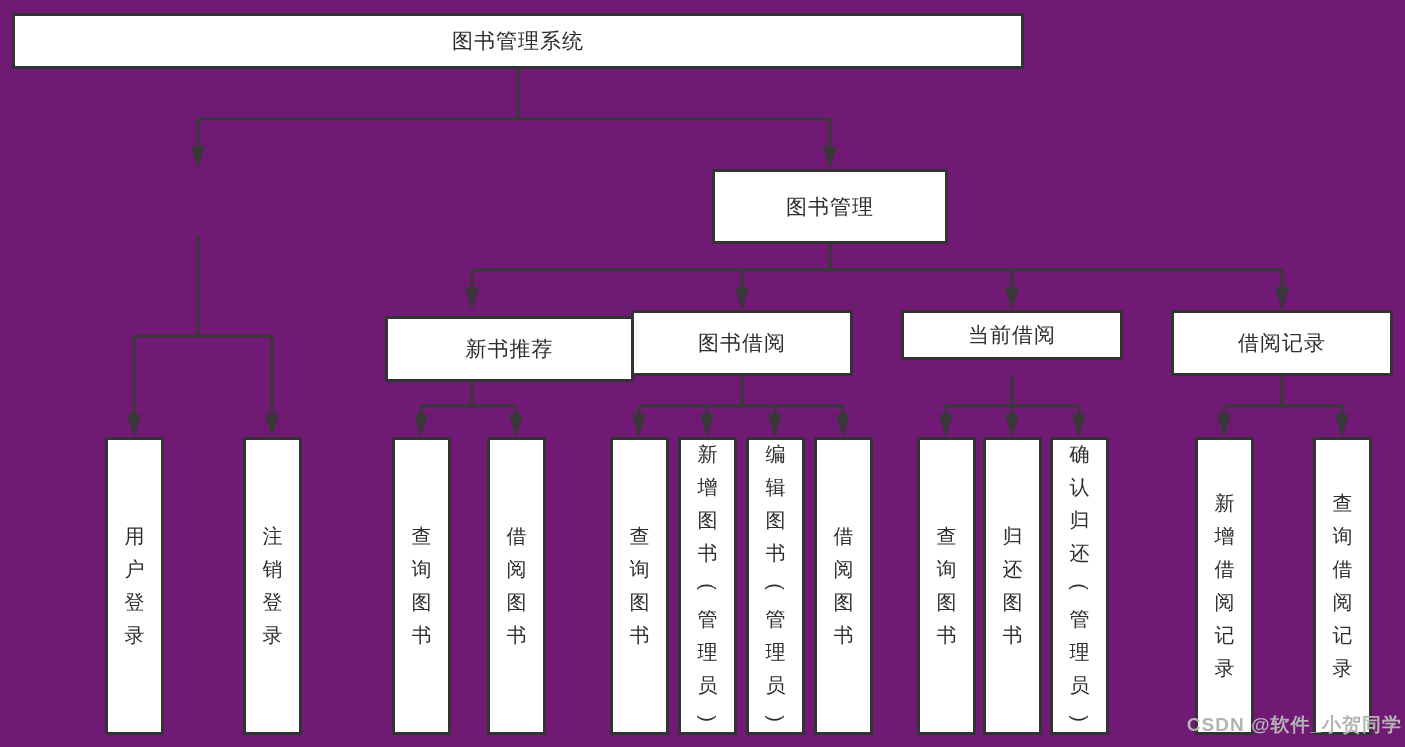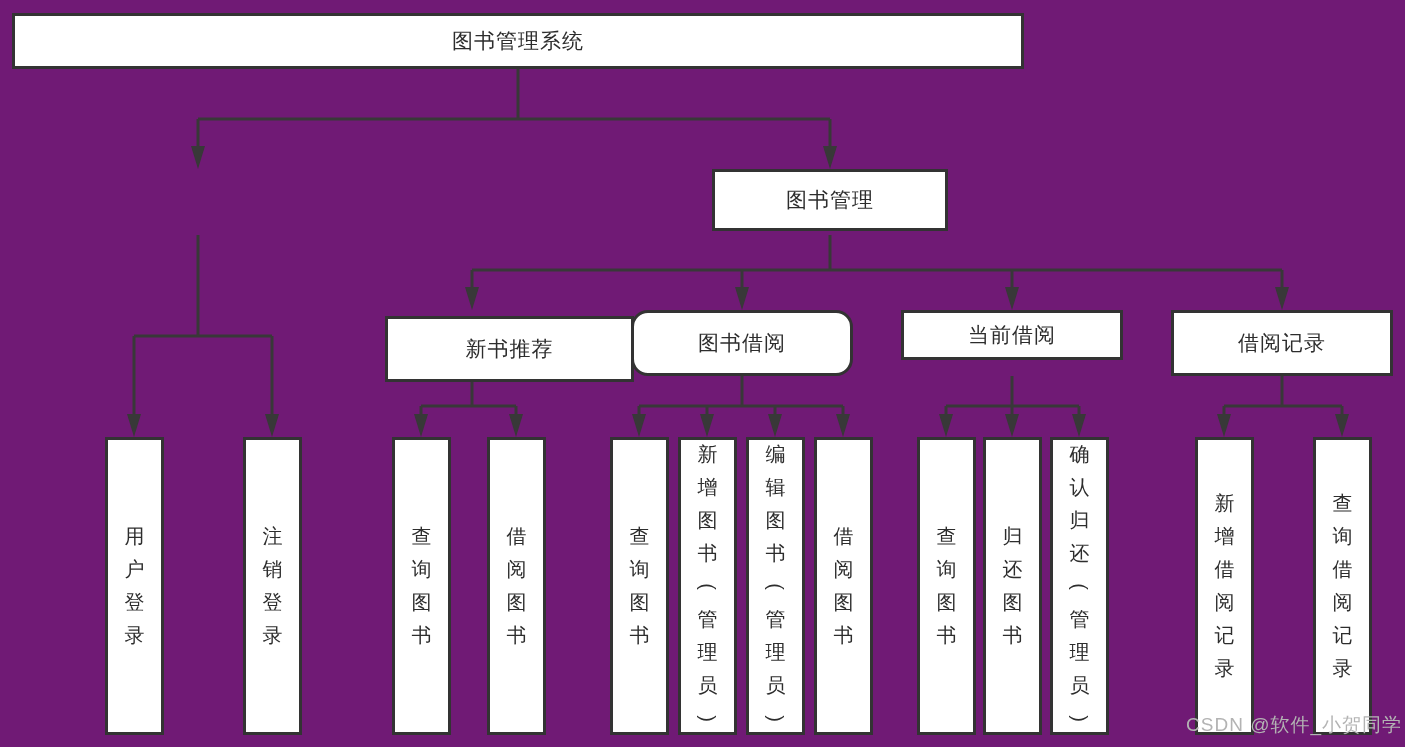--- a/index.html
+++ b/index.html
@@ -20,33 +20,33 @@
     top:437px;width:59px;height:298px;
     flex-direction:column;letter-spacing:0;font-size:20px;
   }
   .vbox span{
     height:33px;display:flex;align-items:center;justify-content:center;flex:0 0 auto;
   }
   .vbox span.rot{transform:rotate(90deg);}
   
   .b-root{left:12px;top:13px;width:1012px;height:56px;}
   .b-l2a{left:80px;top:169px;width:236px;height:66px;}
-  .b-l2b{left:712px;top:169px;width:236px;height:62px;}
+  .b-l2b{left:712px;top:169px;width:236px;height:75px;}
   .b-l3a{left:361px;top:316px;width:249px;height:66px;margin-left:24px;}
-  .b-l3b{left:631px;top:310px;width:222px;height:66px;border-radius:17px;}
+  .b-l3b{left:631px;top:310px;width:222px;height:66px;}
   .b-l3c{left:901px;top:310px;width:222px;height:50px;}
   .b-l3d{left:1171px;top:310px;width:222px;height:66px;}
   .v1{left:105px;}  .v2{left:243px;}
   .v3{left:392px;}  .v4{left:487px;}
   .v5{left:610px;}  .v6{left:678px;}  .v7{left:746px;}  .v8{left:814px;}
   .v9{left:917px;}  .v10{left:983px;} .v11{left:1050px;}
   .v12{left:1195px;}.v13{left:1313px;}
   .watermark{
     position:absolute;top:712px;right:3px;
-    font-size:19px;font-weight:400;color:#b3b3b3;letter-spacing:1px;
+    font-size:19px;font-weight:700;color:#b3b3b3;letter-spacing:1px;
   }
 </style>
 </head>
 <body>
 
 <div class="stage">
 
   <svg class="wires" viewBox="0 0 1405 747" xmlns="http://www.w3.org/2000/svg">
 
     <g>

